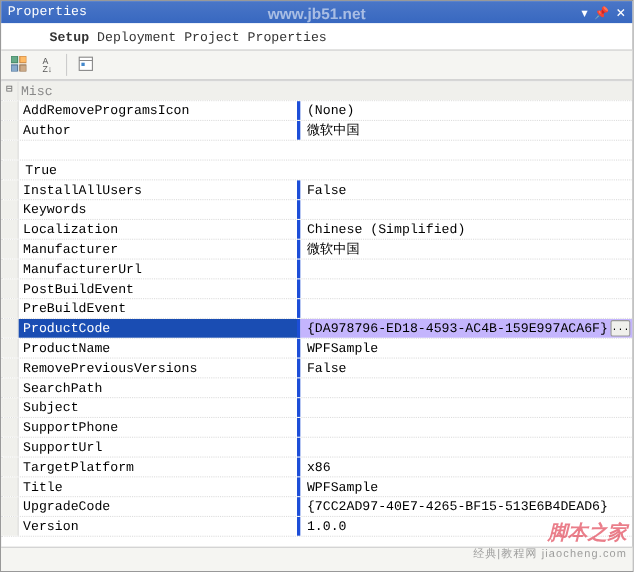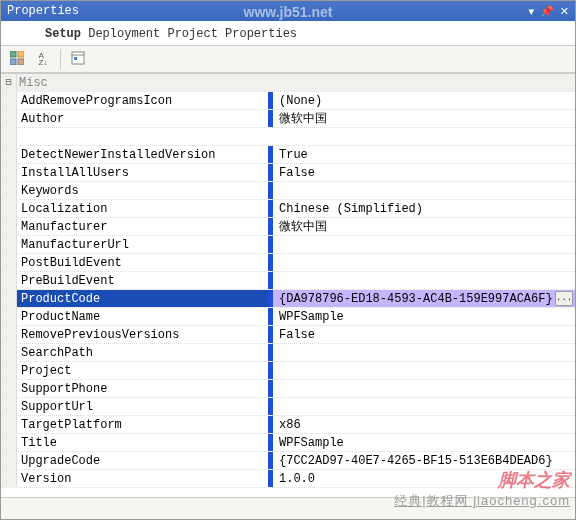--- a/index.html
+++ b/index.html
@@ -89,21 +89,21 @@
   }
   .cat-row .cat-label {
     flex: 1;
     color: #888;
     padding-left: 2px;
     background: #f0f0ec;
   }
   .prop-row .name {
     width: 256px;
     padding-left: 4px;
-    border-right: 5px solid #1d4ed8;
+    border-right: 3px solid #1d4ed8;
     flex: none;
     color: #000;
     white-space: nowrap;
     overflow: hidden;
   }
   .prop-row .value {
     flex: 1;
     padding-left: 6px;
     color: #000;
     white-space: nowrap;
@@ -145,24 +145,23 @@
     pointer-events: none;
   }
   .corner-wm .cn {
     font-family: Liberation Sans, sans-serif;
     font-size: 18px;
     color: rgba(220,40,60,0.6);
     font-weight: bold;
     font-style: italic;
   }
   .corner-wm .sub {
-    font-size: 13px;
+    font-size: 10px;
     color: rgba(120,120,120,0.7);
     letter-spacing: 1px;
-    text-decoration: underline;
   }
 </style>
 </head>
 <body>
 
 <div class="titlebar">
   <span class="title">Properties</span>
   <span class="right">
     <span class="tbicon">▾</span>
     <span class="tbicon">📌</span>
@@ -220,21 +219,20 @@
         <span class="gutter"></span>
         <span class="name">Author</span>
         <span class="value">微软中国</span>
       </div>
       <div class="prop-row">
         <span class="gutter"></span>
         <span class="value"></span>
       </div>
       <div class="prop-row">
         <span class="gutter"></span>
-        <span class="name">DetectNewerInstalledVersion</span>
         <span class="value">True</span>
       </div>
       <div class="prop-row">
         <span class="gutter"></span>
         <span class="name">InstallAllUsers</span>
         <span class="value">False</span>
       </div>
       <div class="prop-row">
         <span class="gutter"></span>
         <span class="name">Keywords</span>
@@ -280,21 +278,21 @@
         <span class="name">RemovePreviousVersions</span>
         <span class="value">False</span>
       </div>
       <div class="prop-row">
         <span class="gutter"></span>
         <span class="name">SearchPath</span>
         <span class="value"></span>
       </div>
       <div class="prop-row">
         <span class="gutter"></span>
-        <span class="name">Project</span>
+        <span class="name">Subject</span>
         <span class="value"></span>
       </div>
       <div class="prop-row">
         <span class="gutter"></span>
         <span class="name">SupportPhone</span>
         <span class="value"></span>
       </div>
       <div class="prop-row">
         <span class="gutter"></span>
         <span class="name">SupportUrl</span>

